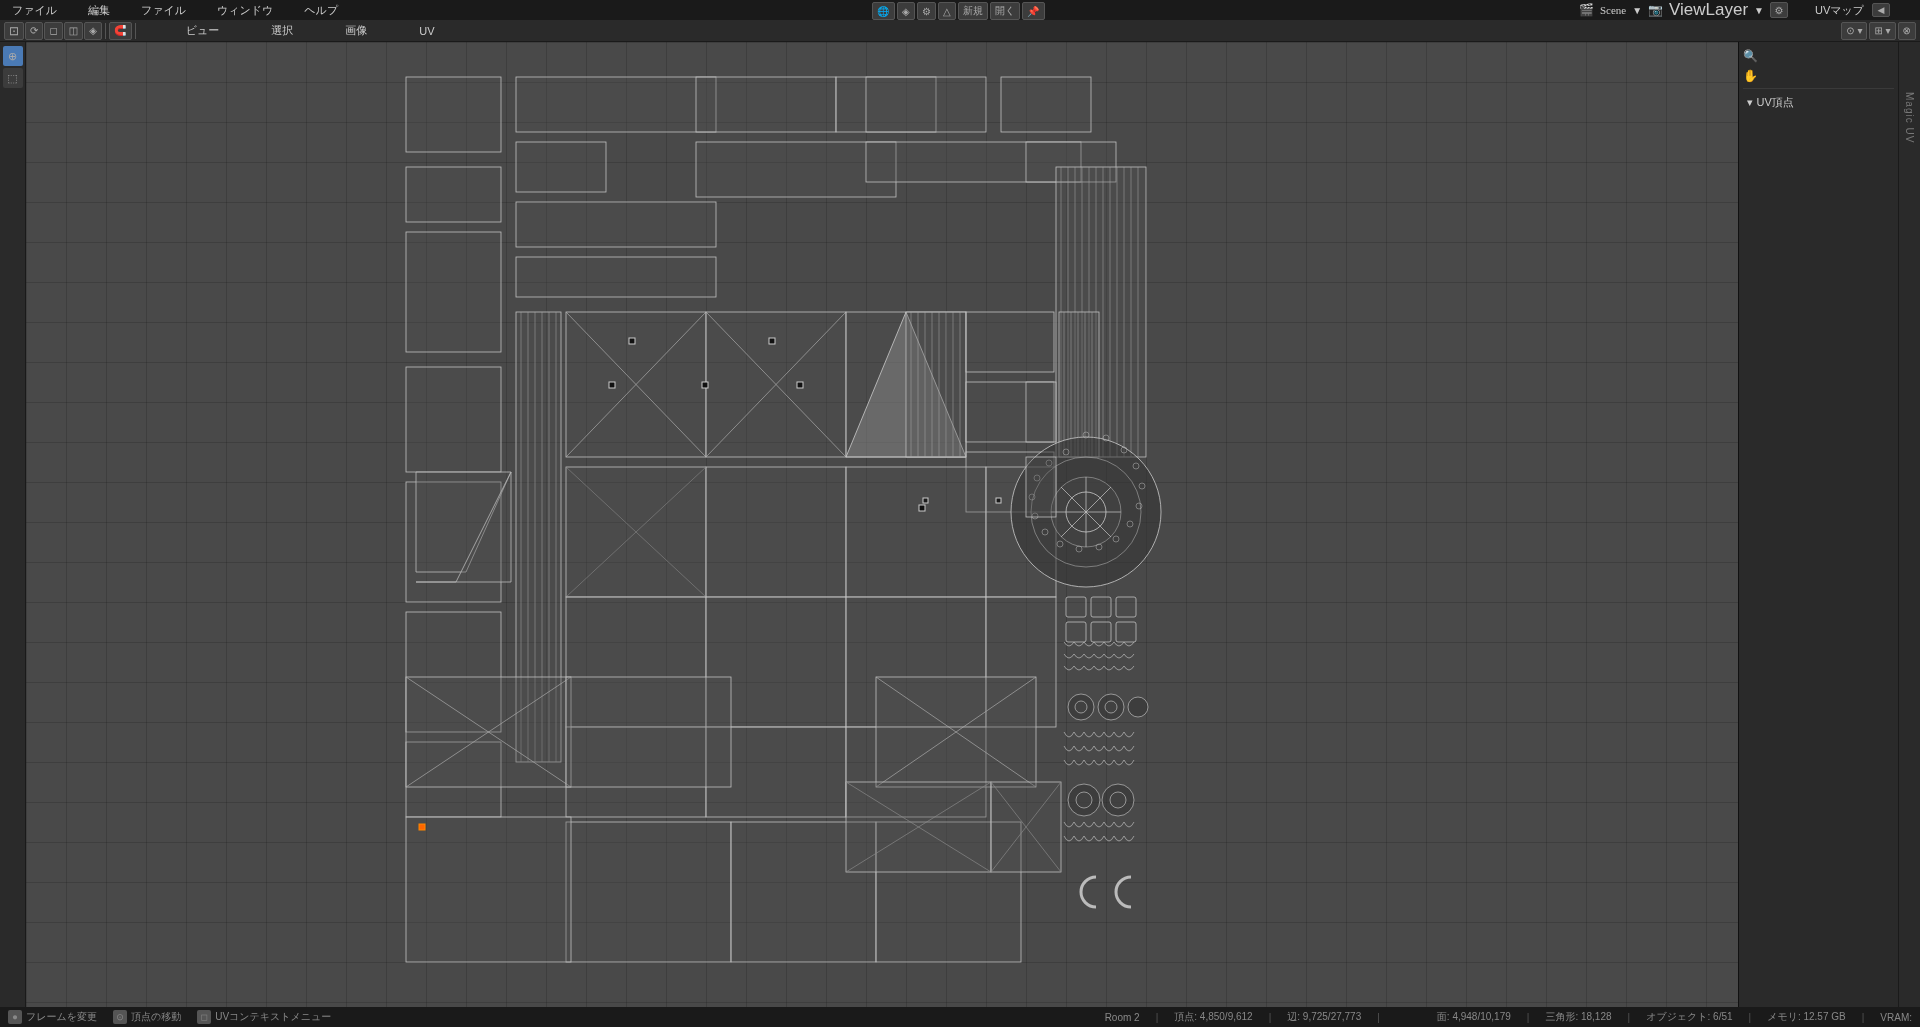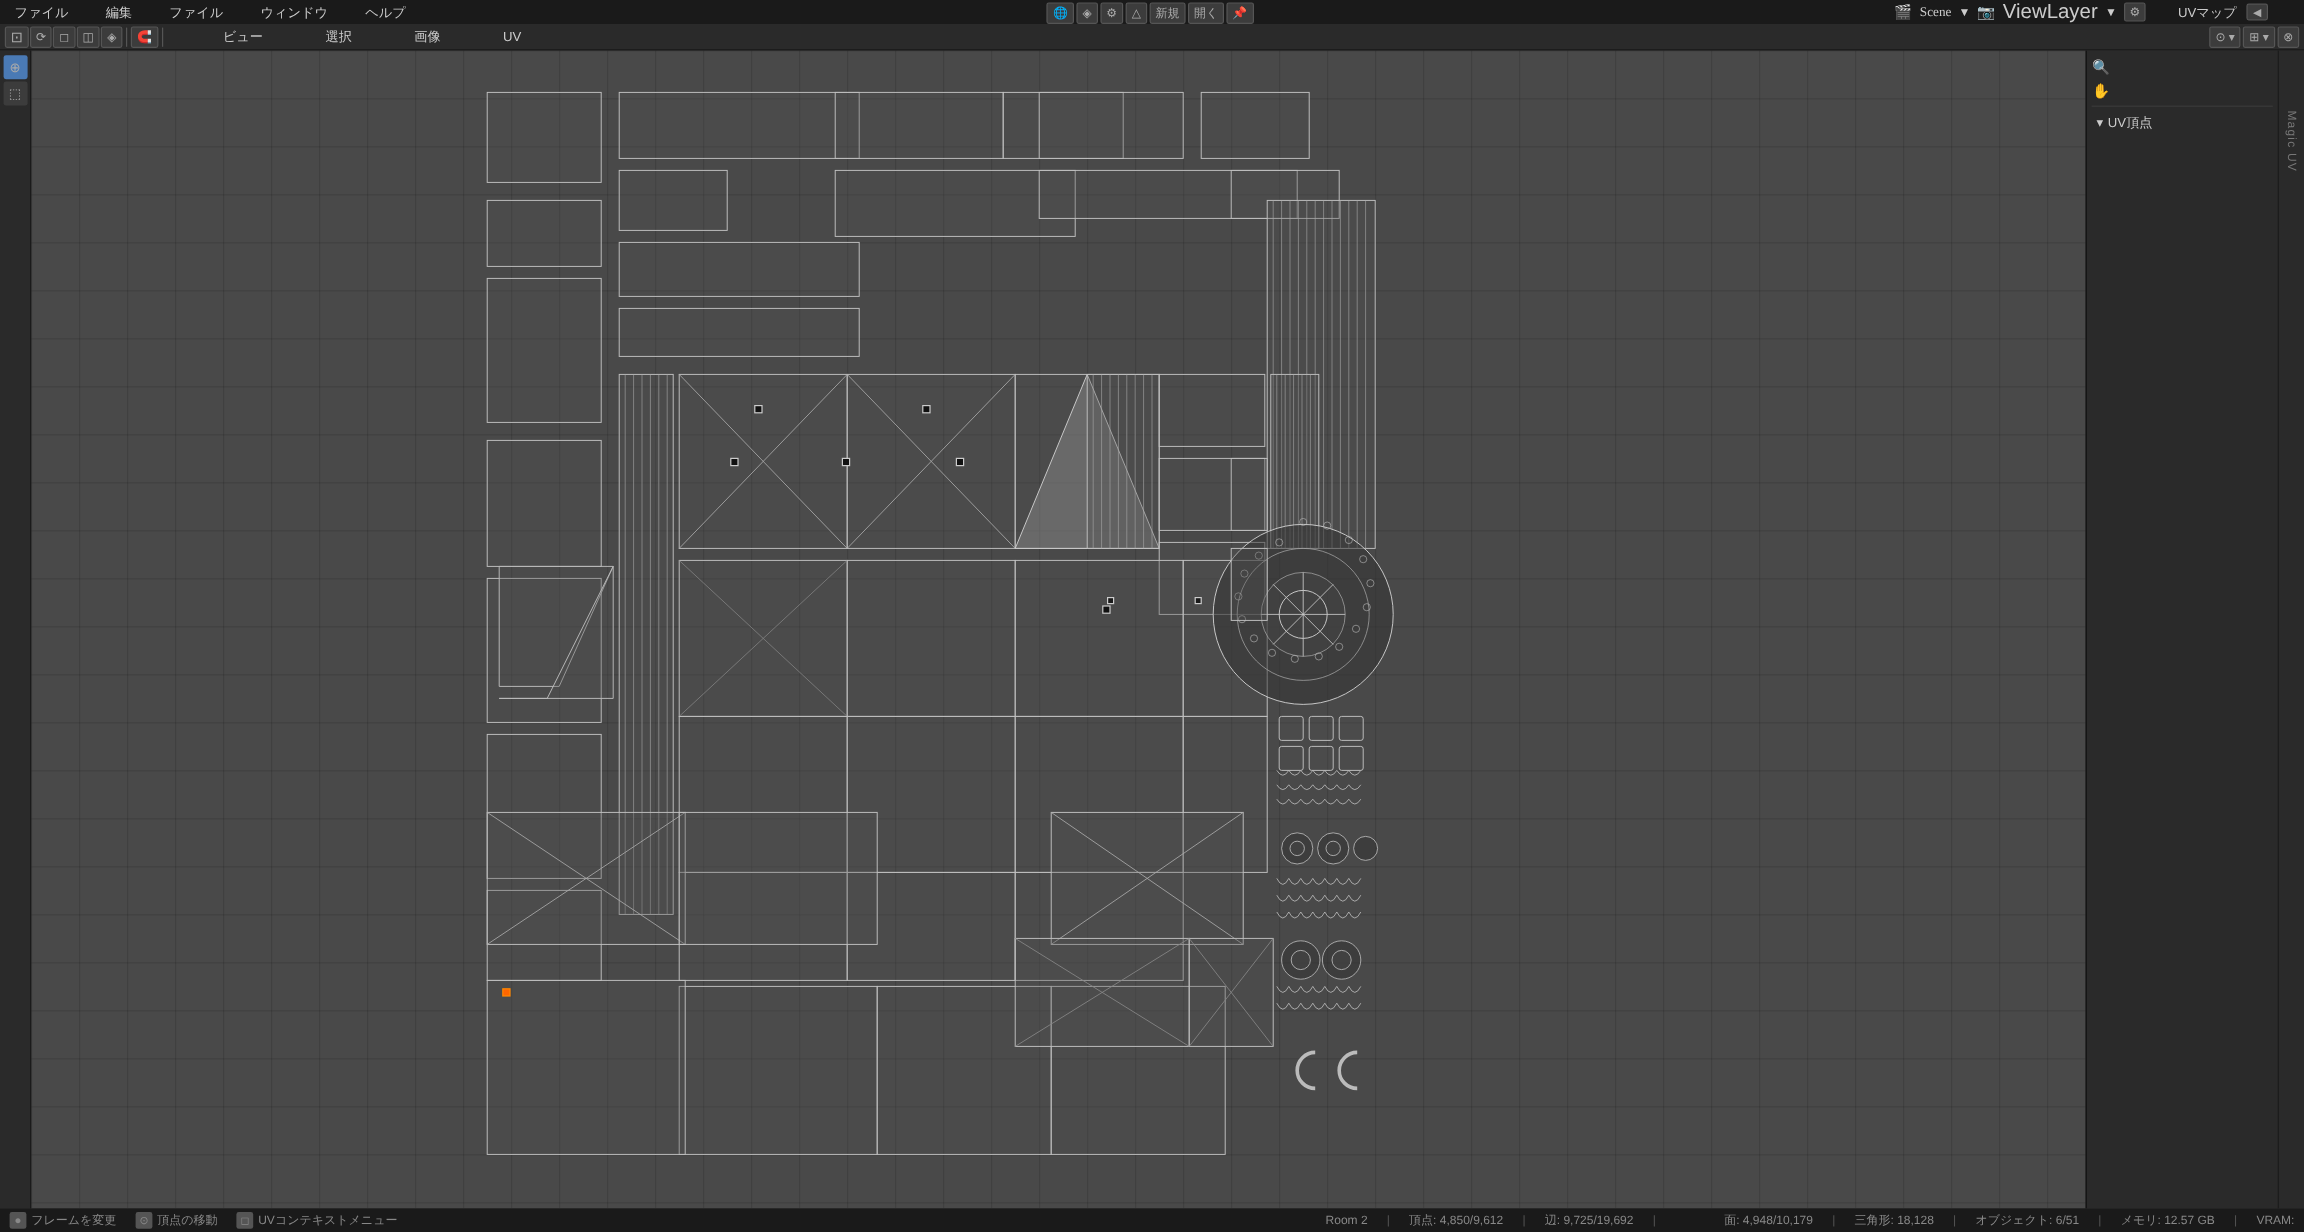--- a/index.html
+++ b/index.html
@@ -578,21 +578,21 @@
   </div>
   <div class="status-item">
     <div class="status-icon">◻</div>
     <span>UVコンテキストメニュー</span>
   </div>
   <div style="flex:1;"></div>
   <span style="color:#888;">Room 2</span>
   <span style="color:#555;">|</span>
   <span style="color:#888;text-align:right;">頂点: 4,850/9,612</span>
   <span style="color:#555;">|</span>
-  <span style="color:#888;">辺: 9,725/19,692</span>
+  <span style="color:#888;">辺: 9,725/27,773</span>
   <span style="color:#555;">|</span>
   <span style="color:#888;padding-left:41px;">面: 4,948/10,179</span>
   <span style="color:#555;">|</span>
   <span style="color:#888;">三角形: 18,128</span>
   <span style="color:#555;">|</span>
   <span style="color:#888;">オブジェクト: 6/51</span>
   <span style="color:#555;">|</span>
   <span style="color:#888;">メモリ: 12.57 GB</span>
   <span style="color:#555;">|</span>
   <span style="color:#888;">VRAM: </span>

